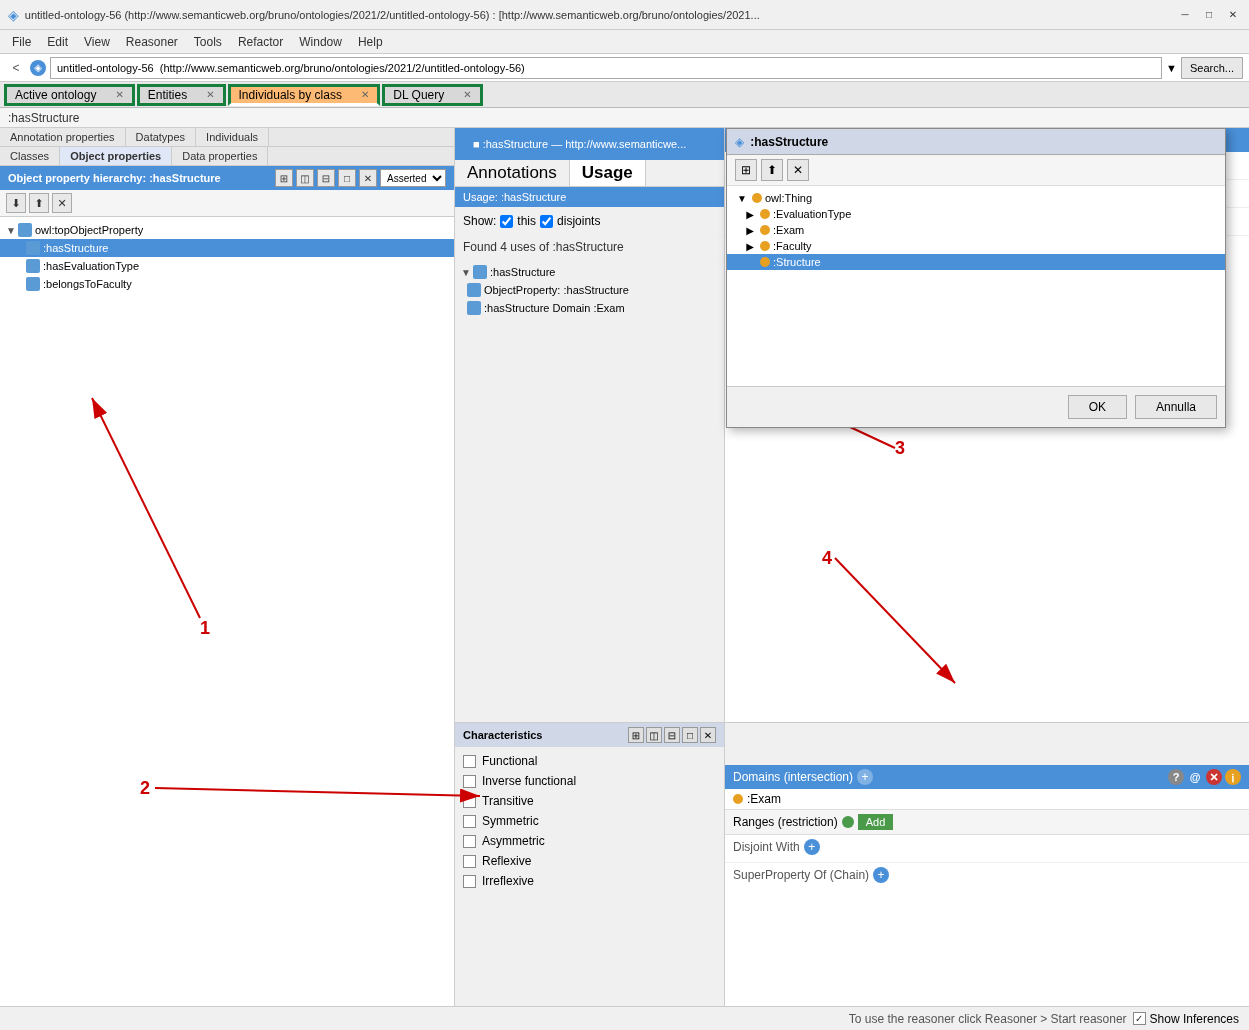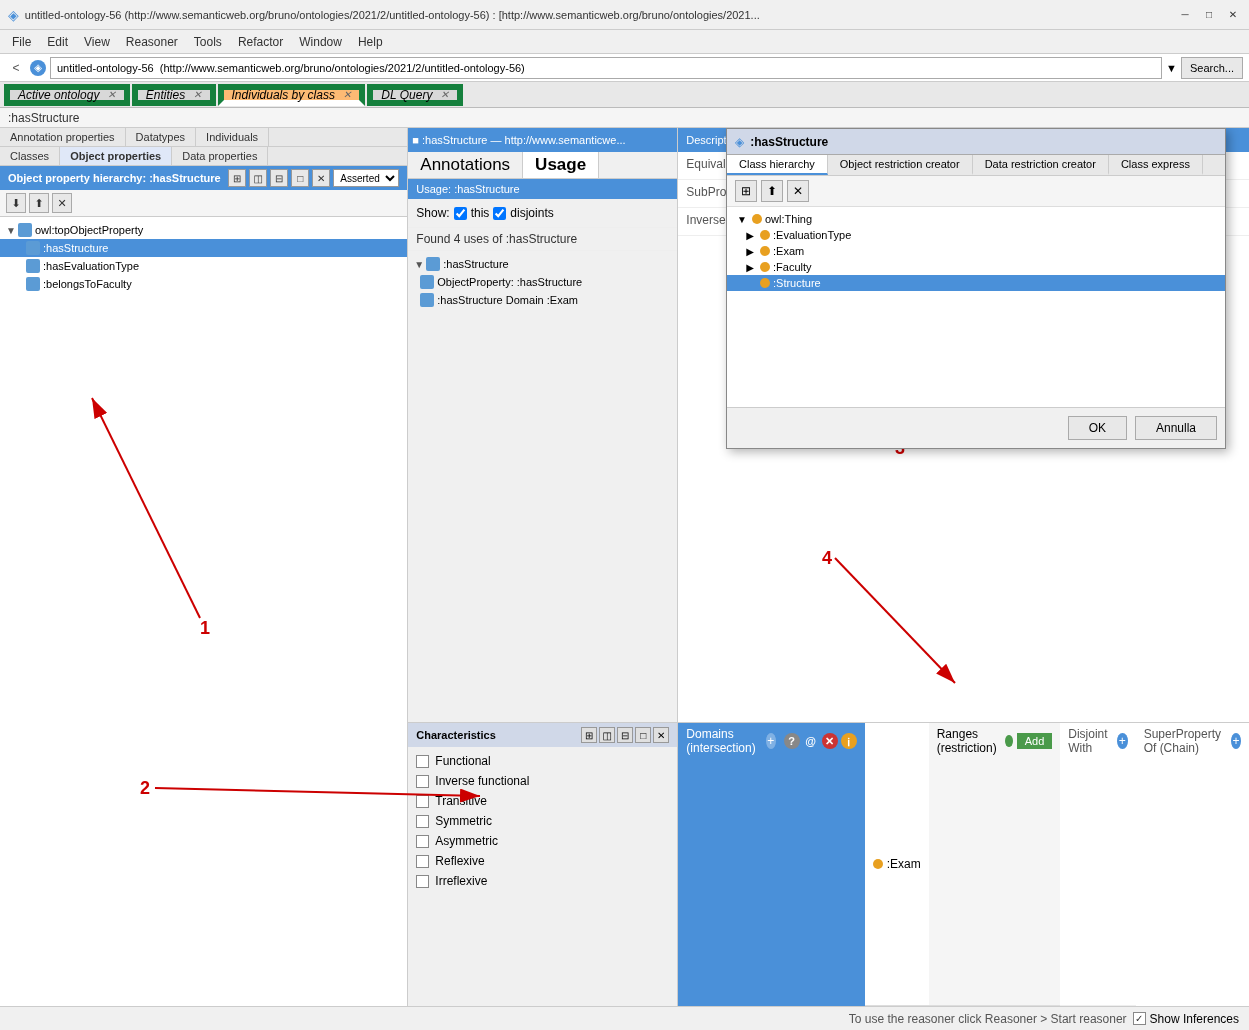--- a/index.html
+++ b/index.html
@@ -70,27 +70,26 @@
       display: flex;
       align-items: center;
       padding: 0 4px;
       height: 26px;
       gap: 2px;
     }
     .tab {
       display: flex;
       align-items: center;
       padding: 3px 8px;
-      border: 6px solid #15803d;
+      border: 3px solid #15803d;
       background: #d8d8d8;
       cursor: pointer;
       font-size: 11px;
       height: 22px;
-      gap: 8px;
-      font-style: italic;
+      gap: 19px;
     }
     .tab.active { background: #fdba74; border-bottom-color: #fff; }
     .tab-close { font-size: 10px; cursor: pointer; color: #666; }
 
     
     .breadcrumb {
       background: #f5f5f5;
       border-bottom: 1px solid #ccc;
       padding: 2px 8px;
       font-size: 11px;
@@ -159,25 +158,25 @@
     .tree-item.selected { background: #4a90d9; color: #fff; }
     .tree-item.selected .item-text { color: #fff; }
     .tree-toggle { width: 14px; height: 14px; display: inline-flex; align-items: center; justify-content: center; font-size: 10px; color: #555; }
     .tree-icon { width: 14px; height: 14px; display: inline-block; background: #5b9bd5; margin-right: 3px; border-radius: 2px; }
     .item-text { font-size: 11px; }
     .indent1 { padding-left: 12px; }
 
     .mp-header {
       background: #4a90d9;
       color: #fff;
-      padding: 3px 4px;
+      padding: 3px 18px;
       display: flex;
       align-items: center;
       justify-content: space-between;
-      height: 24px;
+      height: 32px;
     }
     .mp-title { font-size: 11px; color: #fff; overflow: hidden; text-overflow: ellipsis; white-space: nowrap; }
 
     .mp-tabs {
       display: flex;
       border-bottom: 1px solid #ccc;
       background: #f0f0f0;
     }
     .mp-tab {
       padding: 3px 12px;
@@ -728,21 +727,21 @@
             <div class="char-checkbox"></div>
             <span>Reflexive</span>
           </div>
           <div class="char-item">
             <div class="char-checkbox"></div>
             <span>Irreflexive</span>
           </div>
         </div>
       </div>
 
-      <div style="flex:1;display:flex;flex-direction:row;background:#fff;">
+      <div style="flex:1;display:flex;flex-direction:column;background:#fff;margin-top:42px;">
 
         <div class="domains-section">
           <div class="domains-title">
             <span>Domains (intersection)</span>
             <div class="domains-add-btn">+</div>
             <div style="flex:1;"></div>
             <div class="help-icons">
               <div class="help-icon-btn gray">?</div>
               <div class="help-icon-btn blue">@</div>
               <div class="help-icon-btn red">✕</div>
@@ -781,26 +780,20 @@
     </div>
   </div>
 
   <div class="floating-dialog">
 
     <div class="dialog-title-bar">
       <span class="dialog-icon">◈</span>
       <span class="dialog-title-text">:hasStructure</span>
     </div>
 
-    <div class="dialog-tabs">
-      <div class="dialog-tab active">Class hierarchy</div>
-      <div class="dialog-tab">Object restriction creator</div>
-      <div class="dialog-tab">Data restriction creator</div>
-      <div class="dialog-tab">Class express</div>
-    </div>
 
     <div class="dialog-toolbar">
       <div class="dialog-tool-btn">⊞</div>
       <div class="dialog-tool-btn">⬆</div>
       <div class="dialog-tool-btn">✕</div>
     </div>
 
     <div class="dialog-tree">
       <div class="dialog-tree-item">
         <span class="dt-toggle">▼</span>

